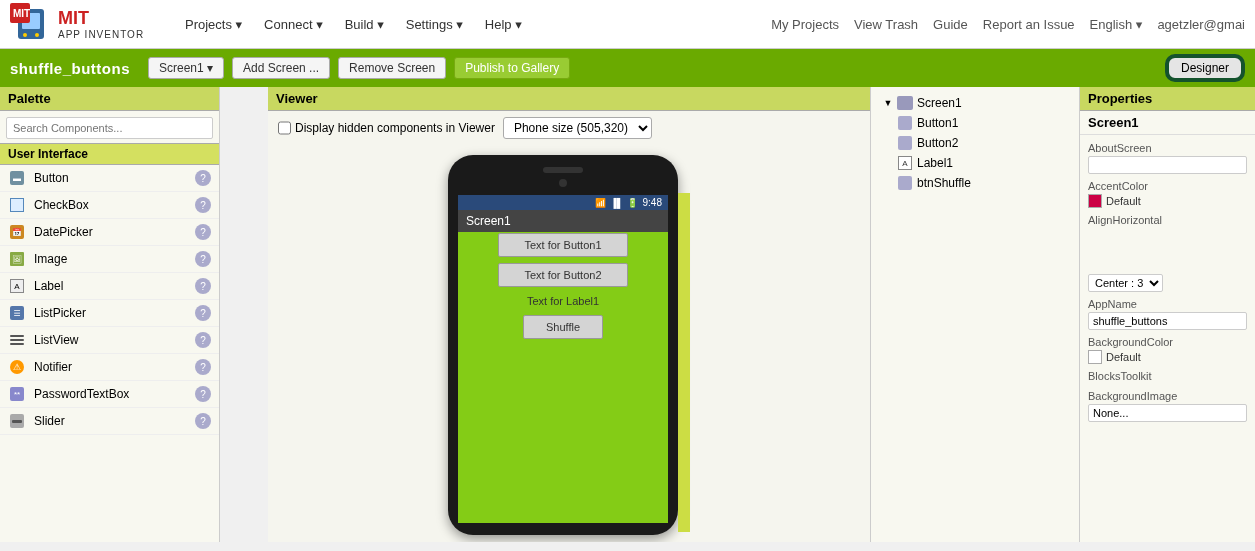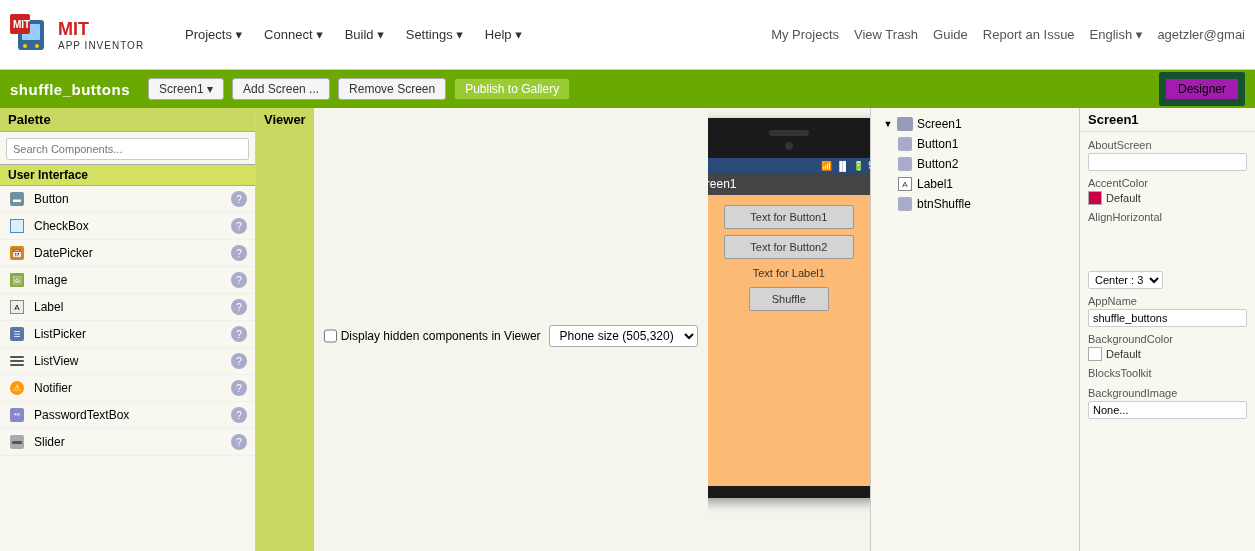--- a/index.html
+++ b/index.html
@@ -2,21 +2,21 @@
 <html><head>
   <meta charset="utf-8">
   <style>
     * { box-sizing: border-box; margin: 0; padding: 0; }
     body { font-family: Arial, sans-serif; font-size: 12px; background: #f0f0f0; overflow: hidden; }
 
     
     #topnav {
       background: #ffffff;
       border-bottom: 1px solid #ccc;
-      height: 70px;
+      height: 49px;
       display: flex;
       align-items: center;
       padding: 0 10px;
     }
     #logo-area {
       display: flex;
       align-items: center;
       margin-right: 20px;
       min-width: 145px;
     }
@@ -72,37 +72,37 @@
       color: #333;
       white-space: nowrap;
     }
     .screen-btn-green {
       background: #99cc33;
       border: 1px solid #77aa11;
       color: #fff;
     }
     #designer-btn {
       margin-left: auto;
-      background: #a21caf;
-      border: 7px solid #14532d;
-      border-radius: 2px;
+      background: #e5e5e5;
+      border: 4px solid #14532d;
+      border-radius: 10px;
       padding: 3px 12px;
       cursor: pointer;
       font-size: 12px;
     }
 
     
     #main {
       display: flex;
       height: calc(551px - 58px - 38px);
     }
 
     
     #palette {
-      width: 256px;
+      width: 220px;
       background: #f8f8f0;
       border-right: 1px solid #ccc;
       display: flex;
       flex-direction: column;
       overflow: hidden;
     }
     #palette-header {
       background: #c8d860;
       padding: 4px 8px;
       font-weight: bold;
@@ -157,21 +157,23 @@
       justify-content: center;
       font-size: 10px;
       cursor: pointer;
     }
 
     
     #viewer {
       flex: 1;
       background: #f5f5ee;
       display: flex;
+      flex-direction: column;
       overflow: hidden;
+      margin-left: 48px;
     }
     #viewer-header {
       background: #c8d860;
       padding: 4px 8px;
       font-weight: bold;
       font-size: 13px;
       border-bottom: 1px solid #aaa;
     }
     #viewer-controls {
       padding: 6px 10px;
@@ -244,25 +246,25 @@
       font-size: 10px;
     }
     #phone-screen-title {
       background: #444;
       color: white;
       padding: 4px 8px;
       font-size: 12px;
     }
     #phone-content {
       flex: 1;
-      background: #fdba74;
+      background: #84cc16;
       display: flex;
       flex-direction: column;
       align-items: center;
-      padding: 10px;
+      padding: 1px;
       gap: 6px;
     }
     .phone-button {
       background: #d4d4d4;
       border: 1px solid #999;
       border-radius: 2px;
       padding: 5px 20px;
       font-size: 11px;
       color: #333;
       width: 130px;
@@ -636,20 +638,21 @@
         <div class="tree-icon">
           <div class="icon-comp"></div>
         </div>
         <span>btnShuffle</span>
       </div>
 
     </div>
   </div>
 
   <div id="properties">
+    <div id="properties-header">Properties</div>
     <div id="properties-title">Screen1</div>
     <div id="properties-list">
 
       <div class="prop-group">
         <div class="prop-label">AboutScreen</div>
         <input class="prop-value" type="text" value="" style="">
       </div>
 
       <div class="prop-group">
         <div class="prop-label">AccentColor</div>

